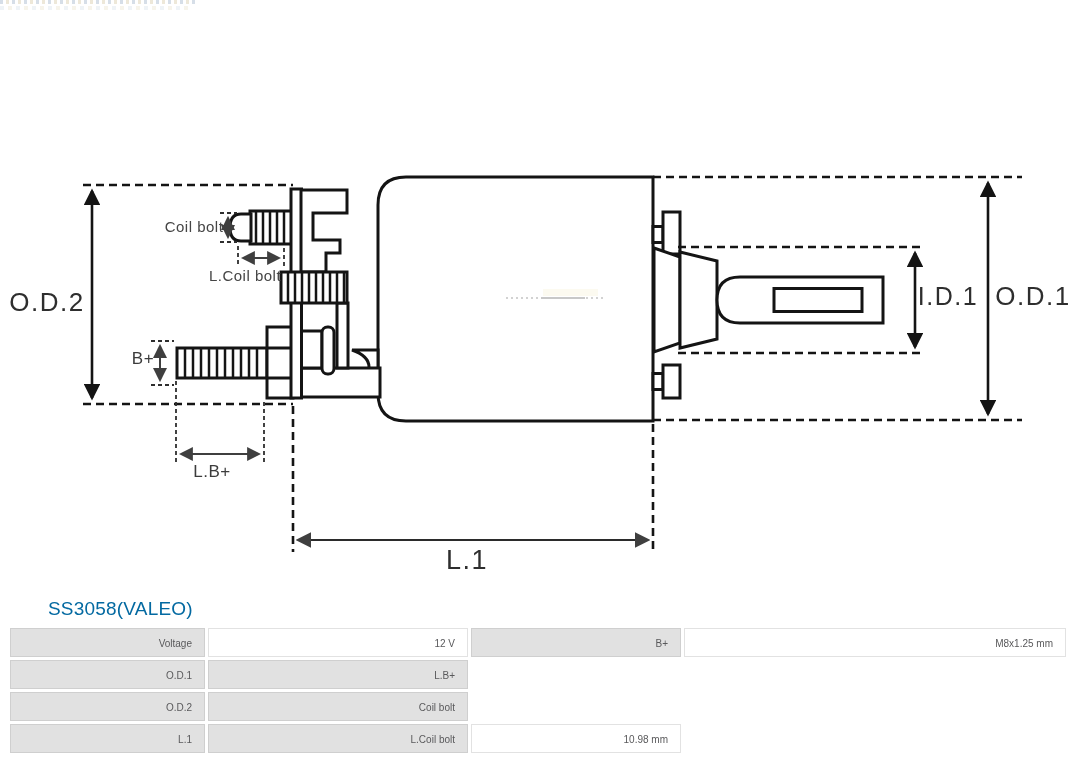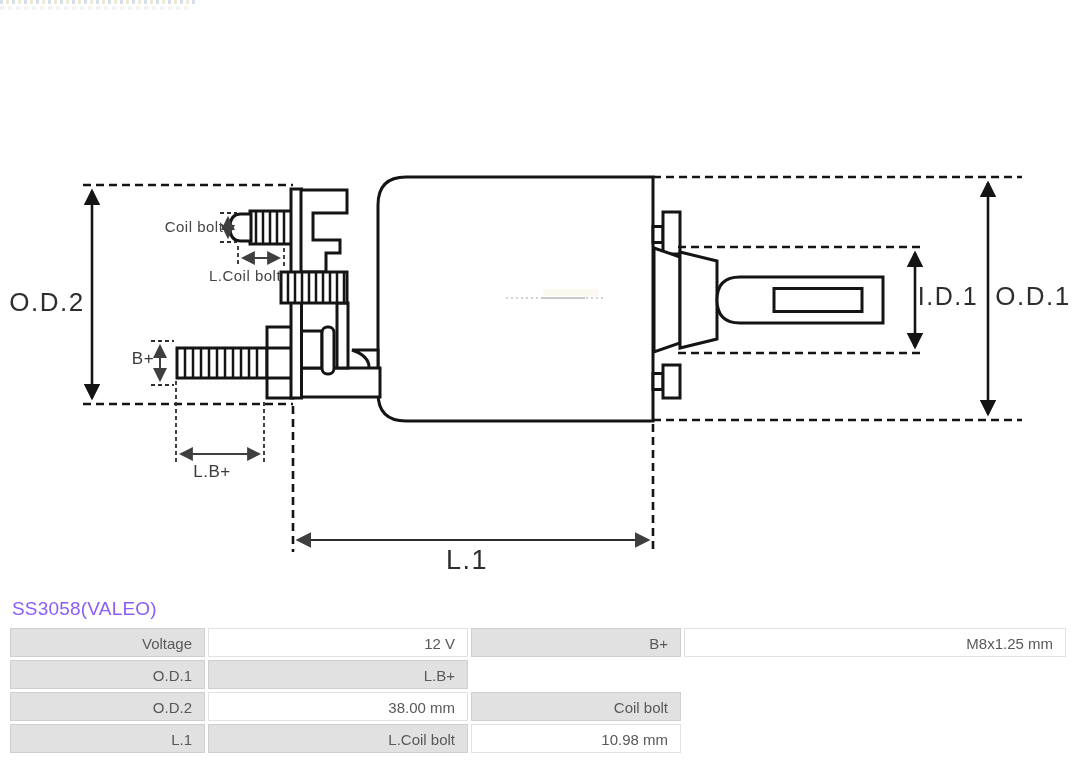--- a/index.html
+++ b/index.html
@@ -15,21 +15,21 @@
     background:repeating-linear-gradient(90deg,#e8eef3 0 4px,#ffffff 4px 8px,#f3efe2 8px 12px,#ffffff 12px 16px);
     opacity:.7;}
 
   .drawing{position:absolute;left:0;top:0;}
 
   .part-title{position:absolute;left:12px;top:598px;font-size:19px;font-weight:400;
     color:#cb2328;letter-spacing:.2px;}
 
   .spec-table{position:absolute;left:10px;top:628px;width:1056px;display:grid;row-gap:3px;}
   .spec-row{display:grid;grid-template-columns:195px 260px 210px 1fr;column-gap:3px;}
-  .cell{height:29px;line-height:29px;font-size:15px;color:#59595b;text-align:right;
+  .cell{height:29px;line-height:29px;font-size:10px;color:#59595b;text-align:right;
     padding:0 12px;border:1px solid #d4d4d4;box-sizing:border-box;
     white-space:nowrap;overflow:hidden;}
   .cell.label{background:#e1e1e1;border-color:#cfcfcf;}
   .cell.value{background:#ffffff;border-color:#e2e2e2;text-align:right;}
 
   text{font-family:"Liberation Sans", sans-serif;}
   .dimlab-big{font-size:26px;fill:#2e2e2e;letter-spacing:1.5px;}
   .dimlab-mid{font-size:17px;fill:#3c3c3c;letter-spacing:.5px;}
   .dimlab-sm{font-size:15px;fill:#454545;letter-spacing:.5px;}
 </style>
@@ -171,36 +171,35 @@
     <text class="dimlab-big" text-anchor="middle" x="47" y="311">O.D.2</text>
     <text class="dimlab-big" text-anchor="middle" x="1033" y="305">O.D.1</text>
     <text class="dimlab-big" text-anchor="middle" x="948" y="305" style="font-size:25px">I.D.1</text>
     <text class="dimlab-big" text-anchor="middle" x="467" y="569" style="font-size:27px">L.1</text>
     <text class="dimlab-mid" text-anchor="middle" x="143" y="364">B+</text>
     <text class="dimlab-mid" text-anchor="middle" x="212" y="477">L.B+</text>
     <text class="dimlab-sm" text-anchor="middle" x="194" y="232">Coil bolt</text>
     <text class="dimlab-sm" text-anchor="middle" x="245" y="281">L.Coil bolt</text>
   </svg>
 
-  <div class="part-title" style="color: #8b5cf6;">SS3058(VALEO)</div>
+  <div class="part-title" style="color: #0369a1; margin-left: 36px;">SS3058(VALEO)</div>
 
   <div class="spec-table">
     <div class="spec-row">
       <div class="cell label">Voltage</div>
       <div class="cell value">12 V</div>
       <div class="cell label">B+</div>
       <div class="cell value">M8x1.25 mm</div>
     </div>
     <div class="spec-row">
       <div class="cell label">O.D.1</div>
       <div class="cell label">L.B+</div>
     </div>
     <div class="spec-row">
       <div class="cell label">O.D.2</div>
-      <div class="cell value">38.00 mm</div>
       <div class="cell label">Coil bolt</div>
     </div>
     <div class="spec-row">
       <div class="cell label">L.1</div>
       <div class="cell label">L.Coil bolt</div>
       <div class="cell value">10.98 mm</div>
     </div>
   </div>
 
 </div>

